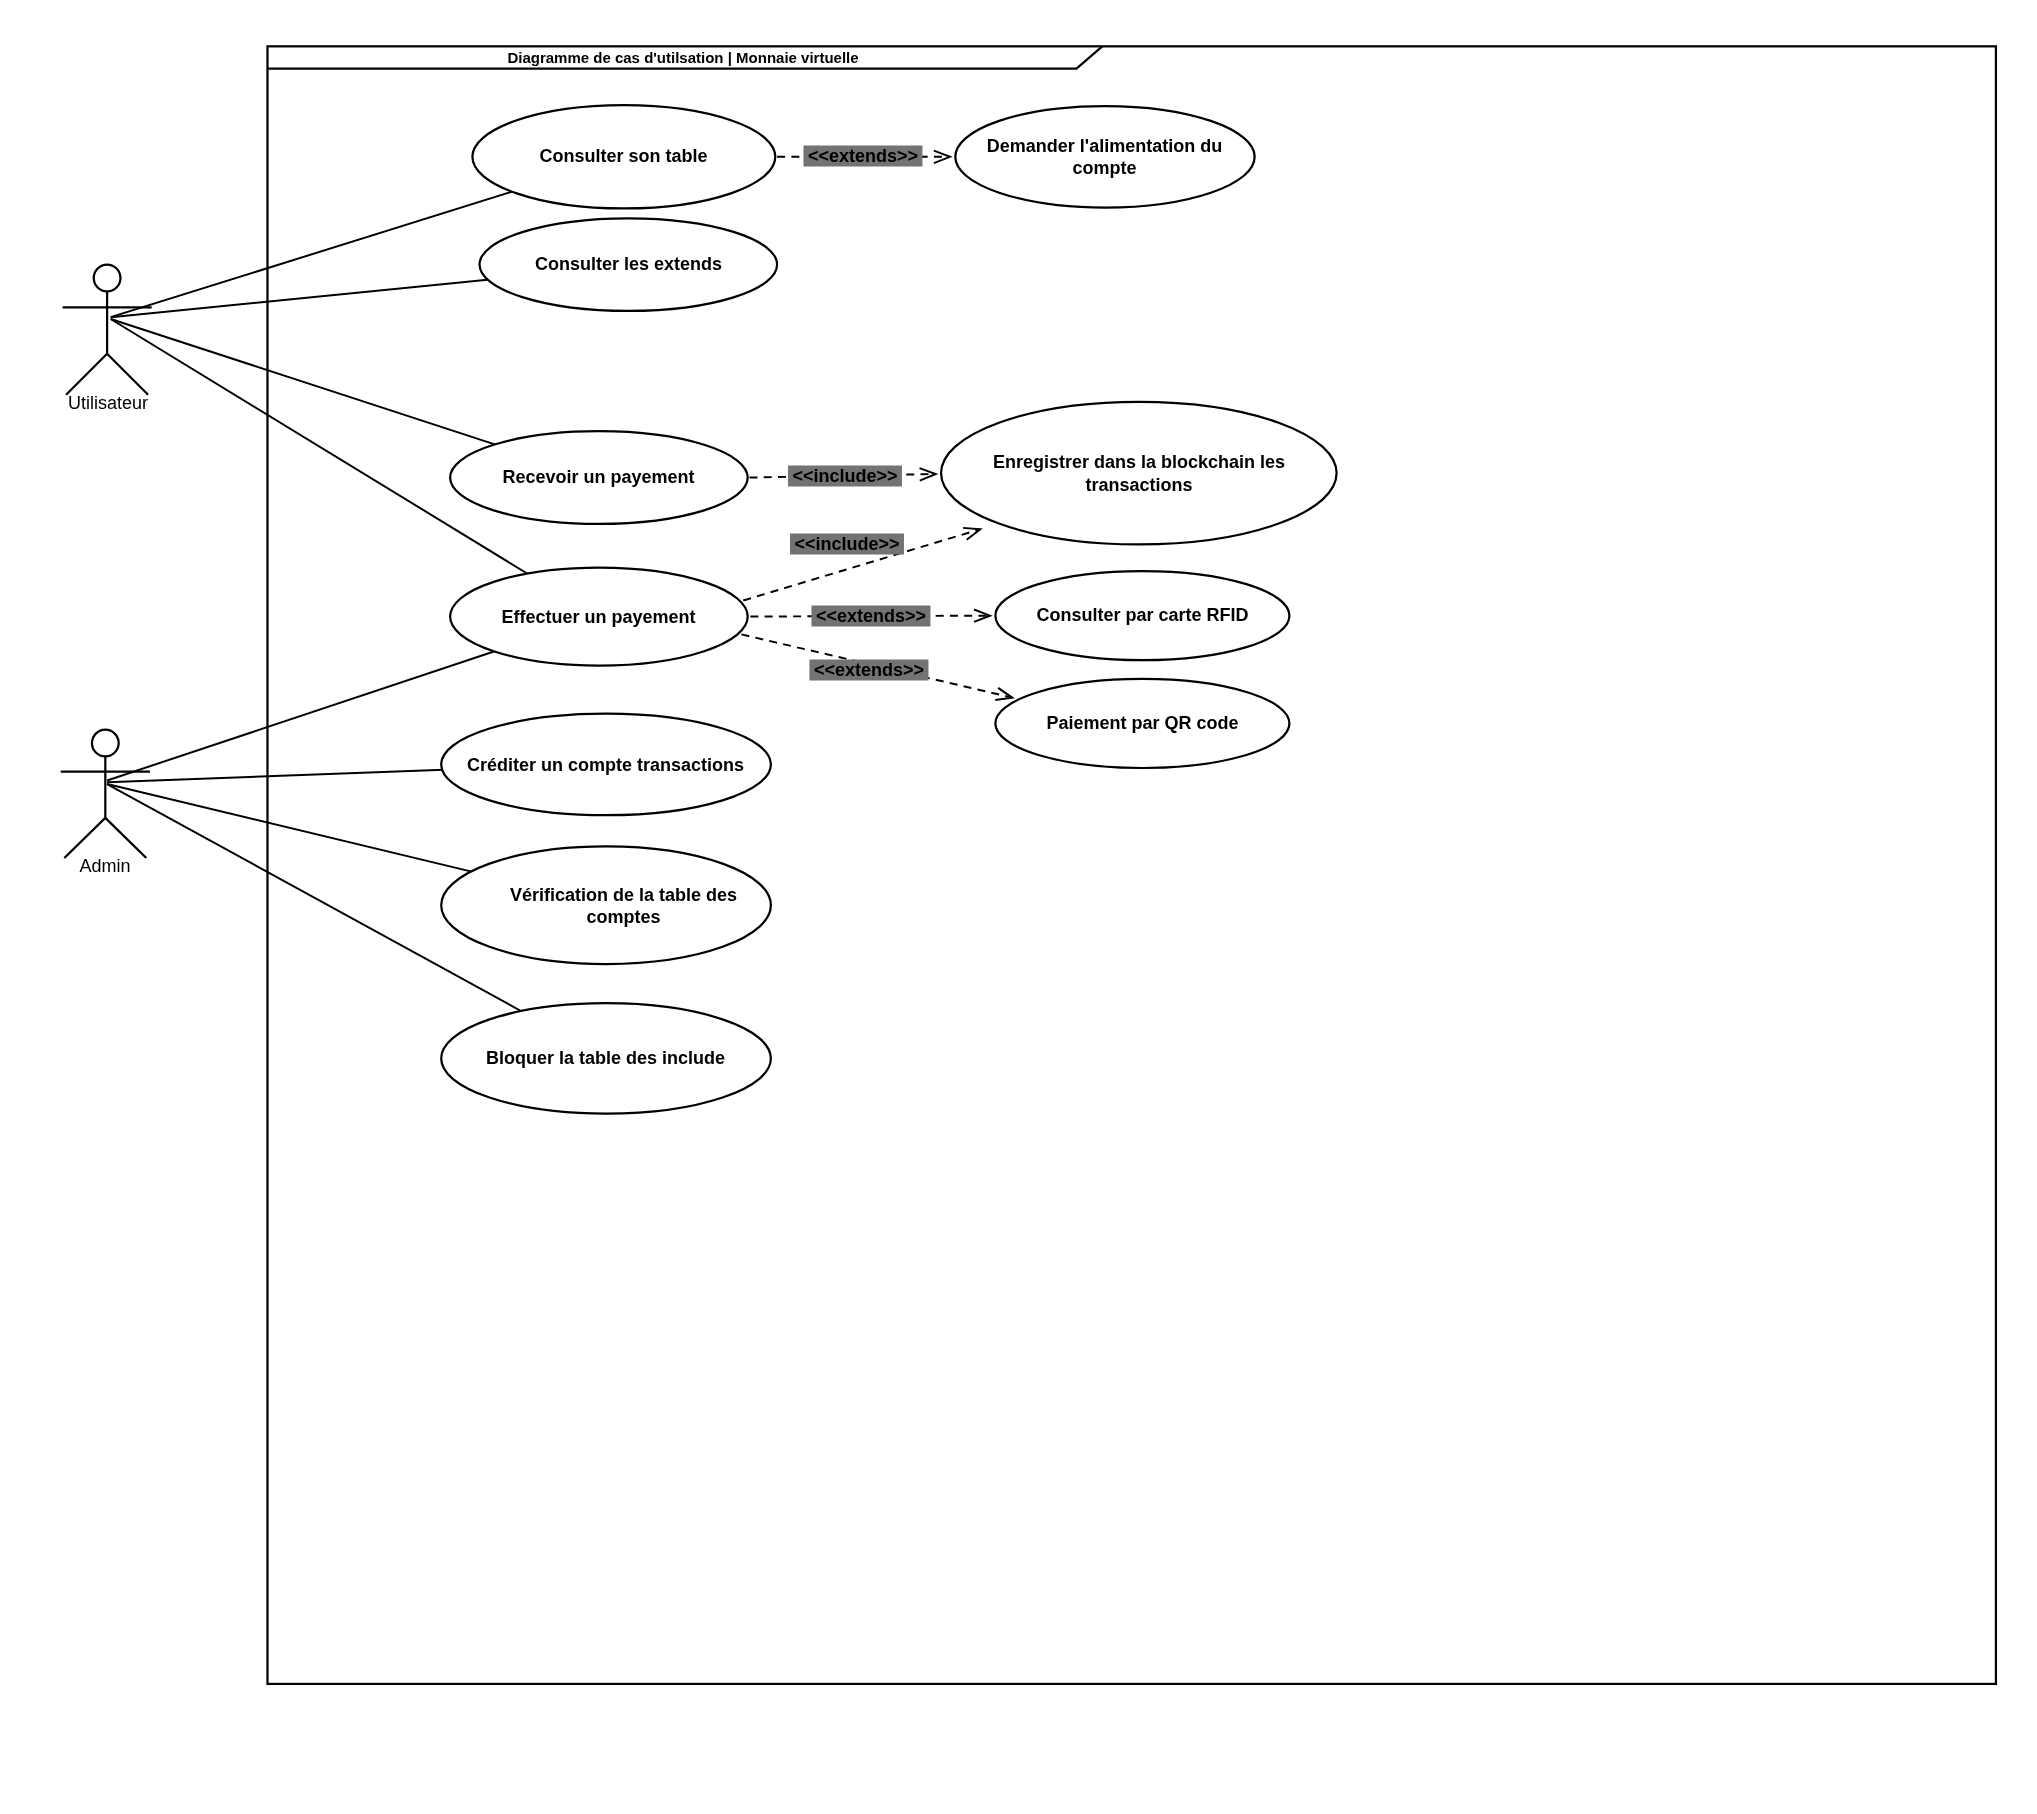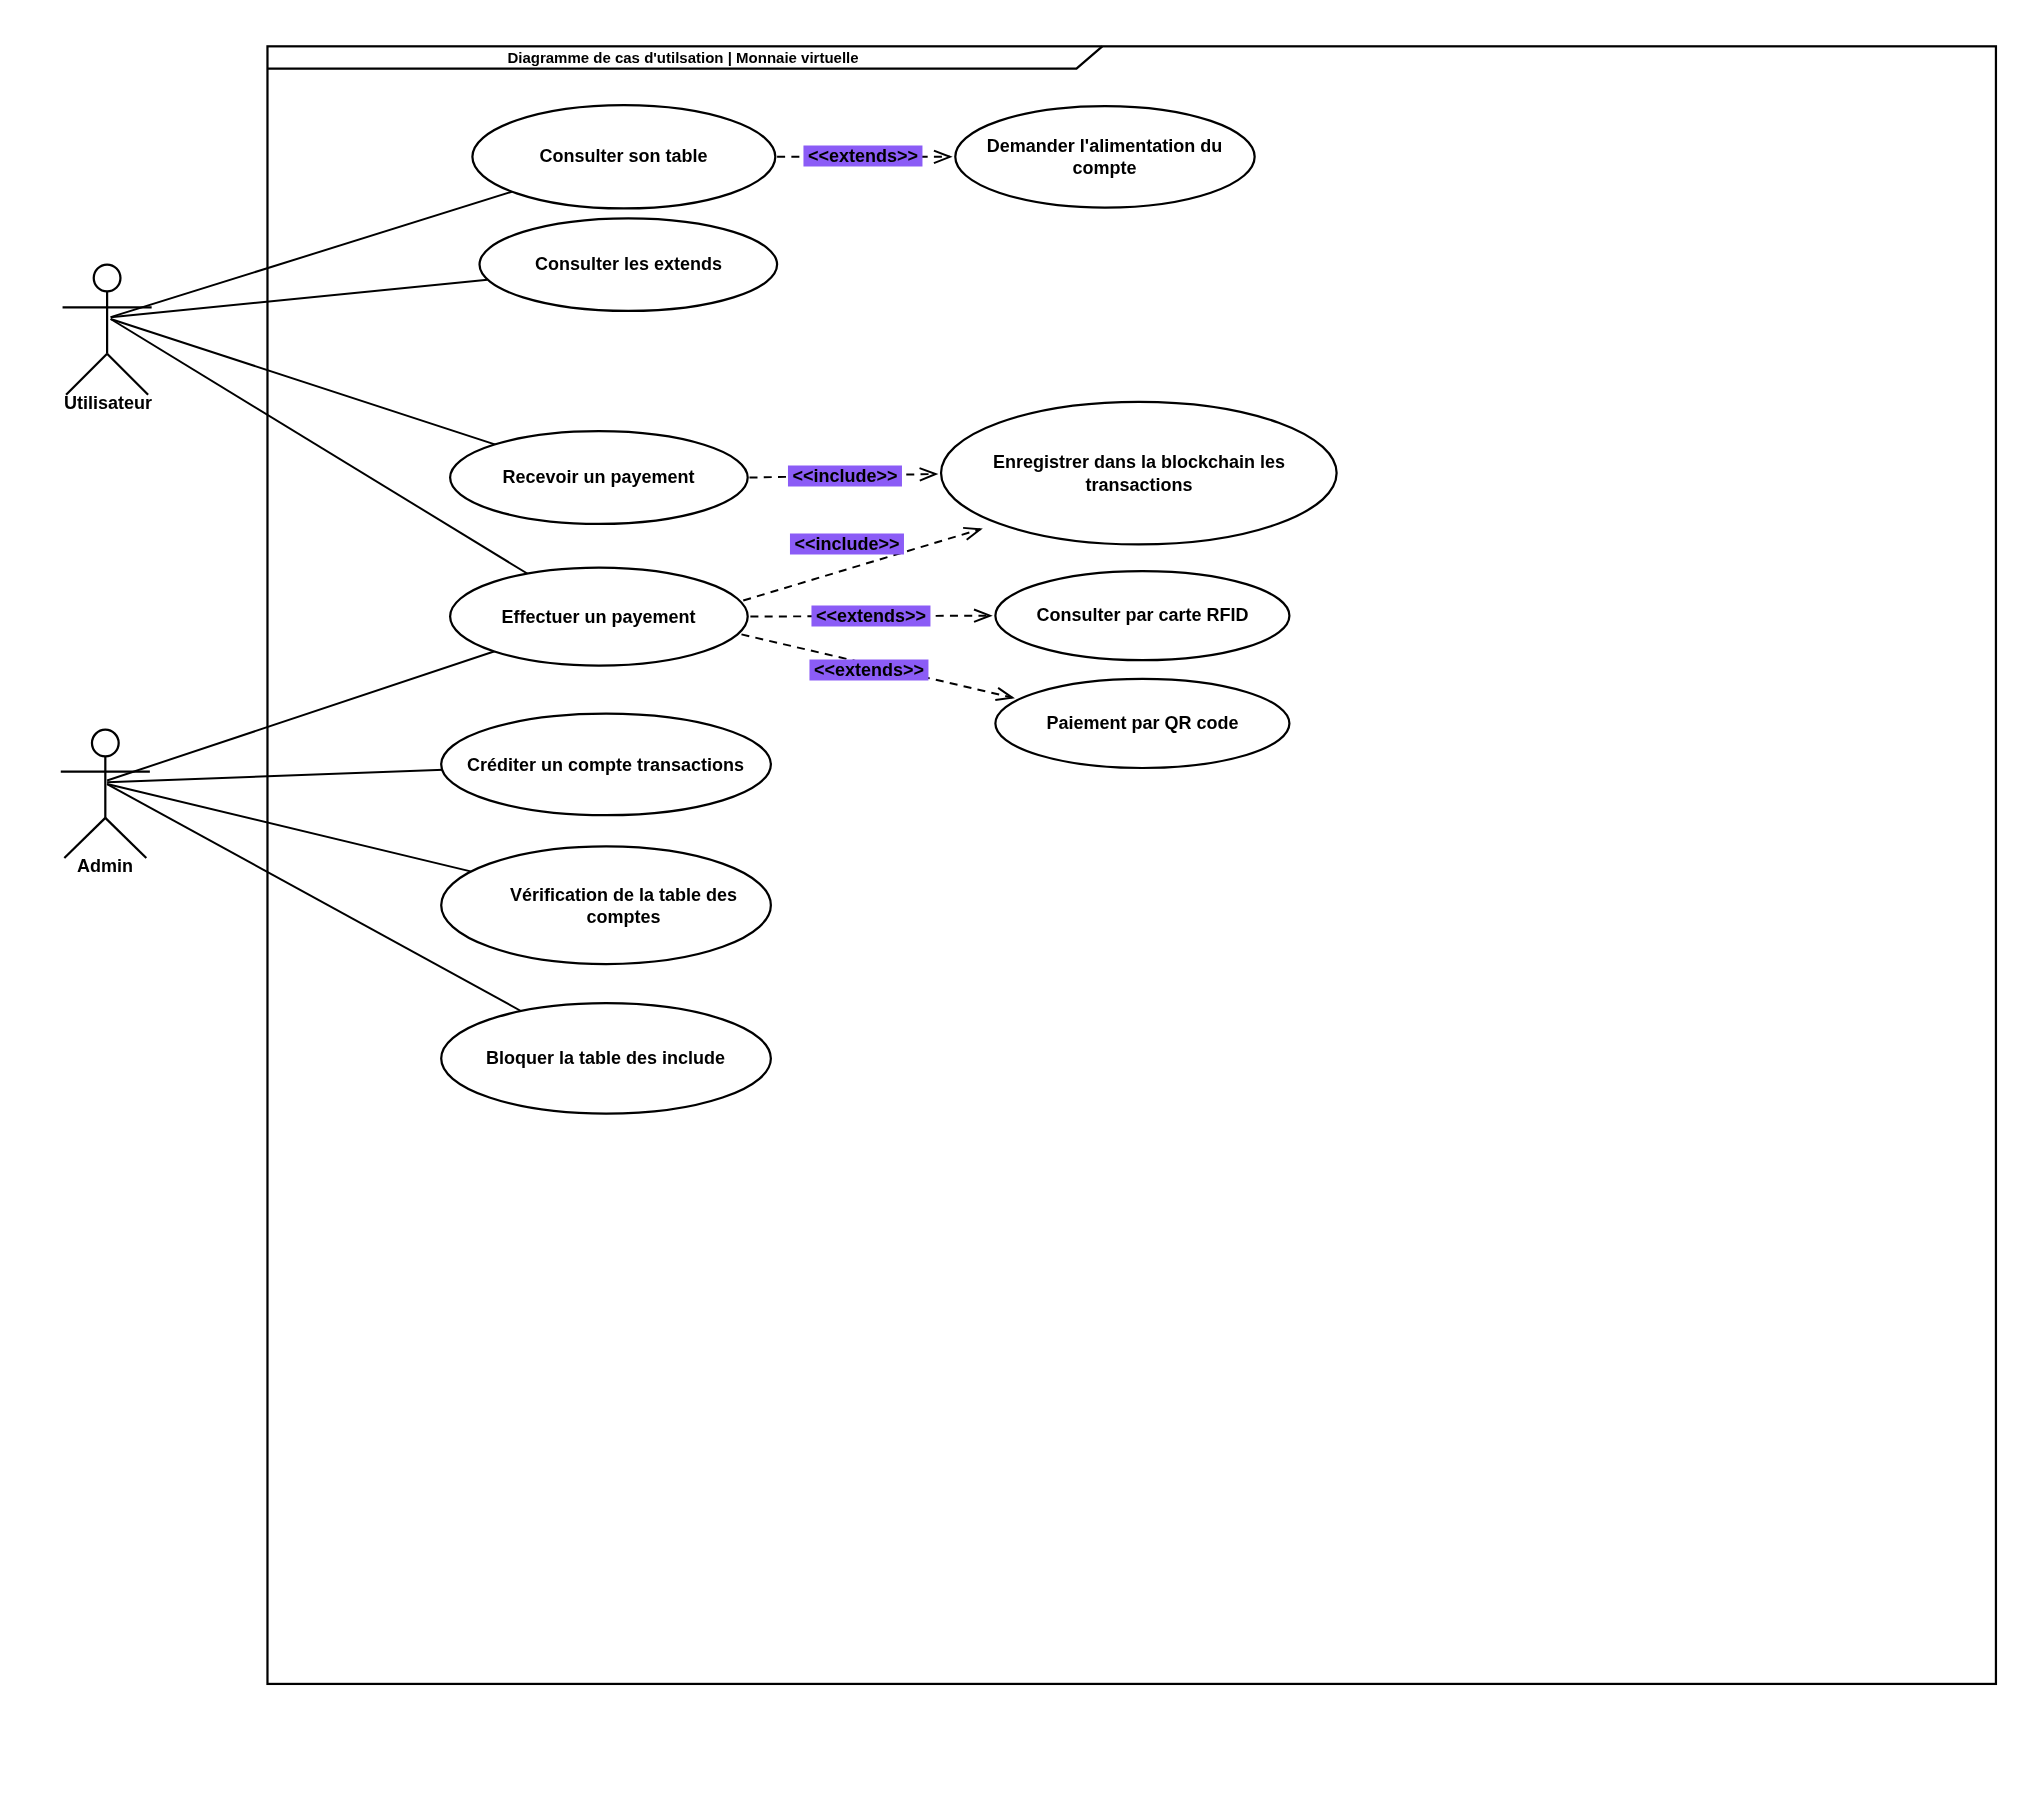--- a/index.html
+++ b/index.html
@@ -24,28 +24,28 @@
     font-weight: bold;
     font-size: 18px;
     line-height: 1.25;
     pointer-events: none;
   }
   .edge-label {
     position: absolute;
     transform: translate(-50%, -50%);
     font-weight: bold;
     font-size: 18px;
-    background: #8b5cf6;
+    background: #737373;
     padding: 0 4.5px;
     white-space: nowrap;
   }
   .actor-label {
     position: absolute;
     transform: translate(-50%, -50%);
-    font-weight: bold;
+    font-weight: normal;
     font-size: 18px;
     white-space: nowrap;
   }
   .frame-title {
     position: absolute;
     transform: translate(-50%, -50%);
     font-weight: bold;
     font-size: 15px;
     white-space: nowrap;
   }

